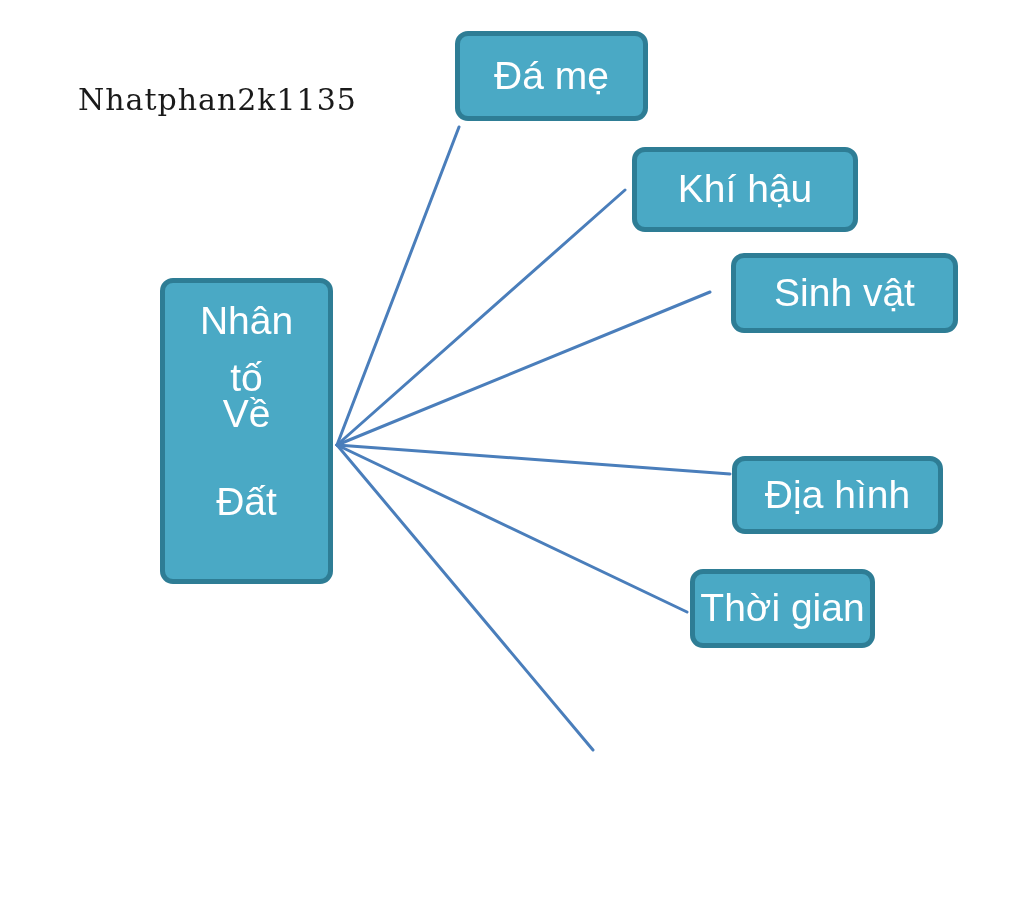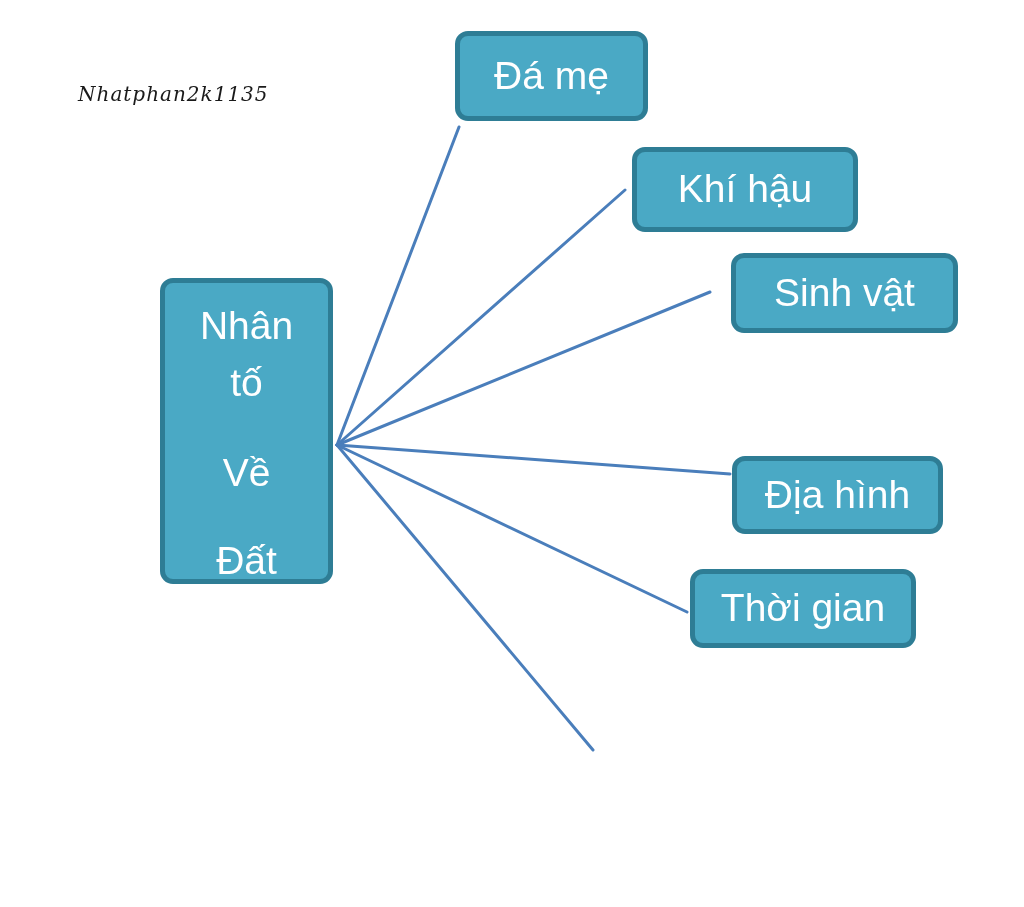--- a/index.html
+++ b/index.html
@@ -44,44 +44,43 @@
     display: flex;
     align-items: center;
     justify-content: center;
     font-size: 39px;
     line-height: 1.2;
   }
   .node-da-me     { left: 455px; top: 31px;  width: 193px; height: 90px; }
   .node-khi-hau   { left: 632px; top: 147px; width: 226px; height: 85px; }
   .node-sinh-vat  { left: 731px; top: 253px; width: 227px; height: 80px; }
   .node-dia-hinh  { left: 732px; top: 456px; width: 211px; height: 78px; }
-  .node-thoi-gian { left: 690px; top: 569px; width: 226px; height: 79px; }
+  .node-thoi-gian { left: 690px; top: 569px; width: 185px; height: 79px; }
   .node-con-nguoi { left: 591px; top: 767px; width: 253px; height: 91px; }
   .node-center {
     left: 160px; top: 278px; width: 173px; height: 306px;
     flex-direction: column;
     align-items: center;
-    justify-content: flex-end;
+    justify-content: flex-start;
   }
   .center-line {
     height: 36px;
     display: flex;
     align-items: center;
     justify-content: center;
   }
   .center-line-1 { margin-top: 20px; }
   .center-line-2 { margin-top: 21px; }
-  .center-line-3 { margin-top: 54px; }
+  .center-line-3 { }
   .center-line-4 { margin-top: 52px; }
   .watermark {
     position: absolute;
     font-family: "DejaVu Serif", serif;
-    font-style: italic;
     color: var(--watermark-color);
-    font-size: 20px;
+    font-size: 30px;
     letter-spacing: 1px;
     white-space: nowrap;
   }
   .watermark-1 { left: 78px; top: 82px; }
   .watermark-2 { left: 76px; top: 170px; }
 </style>
 </head>
 <body>
 
 <div class="canvas">

